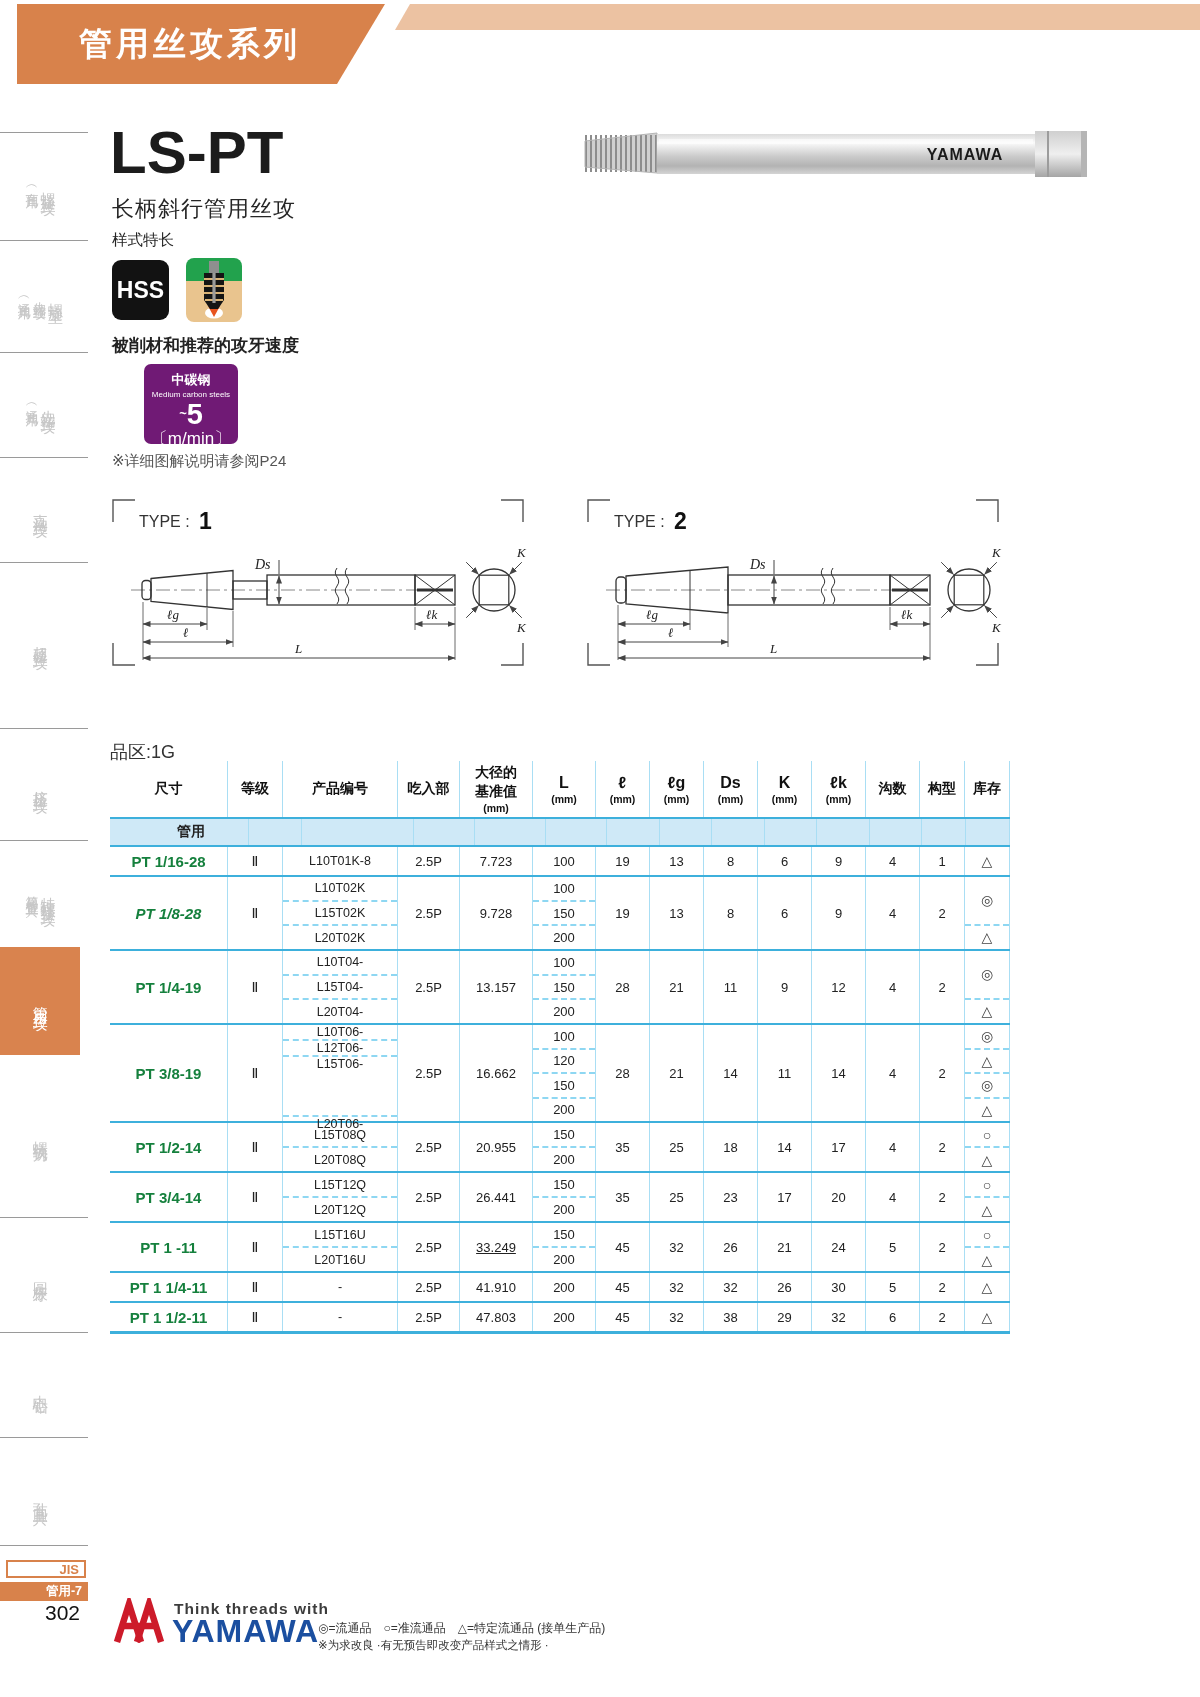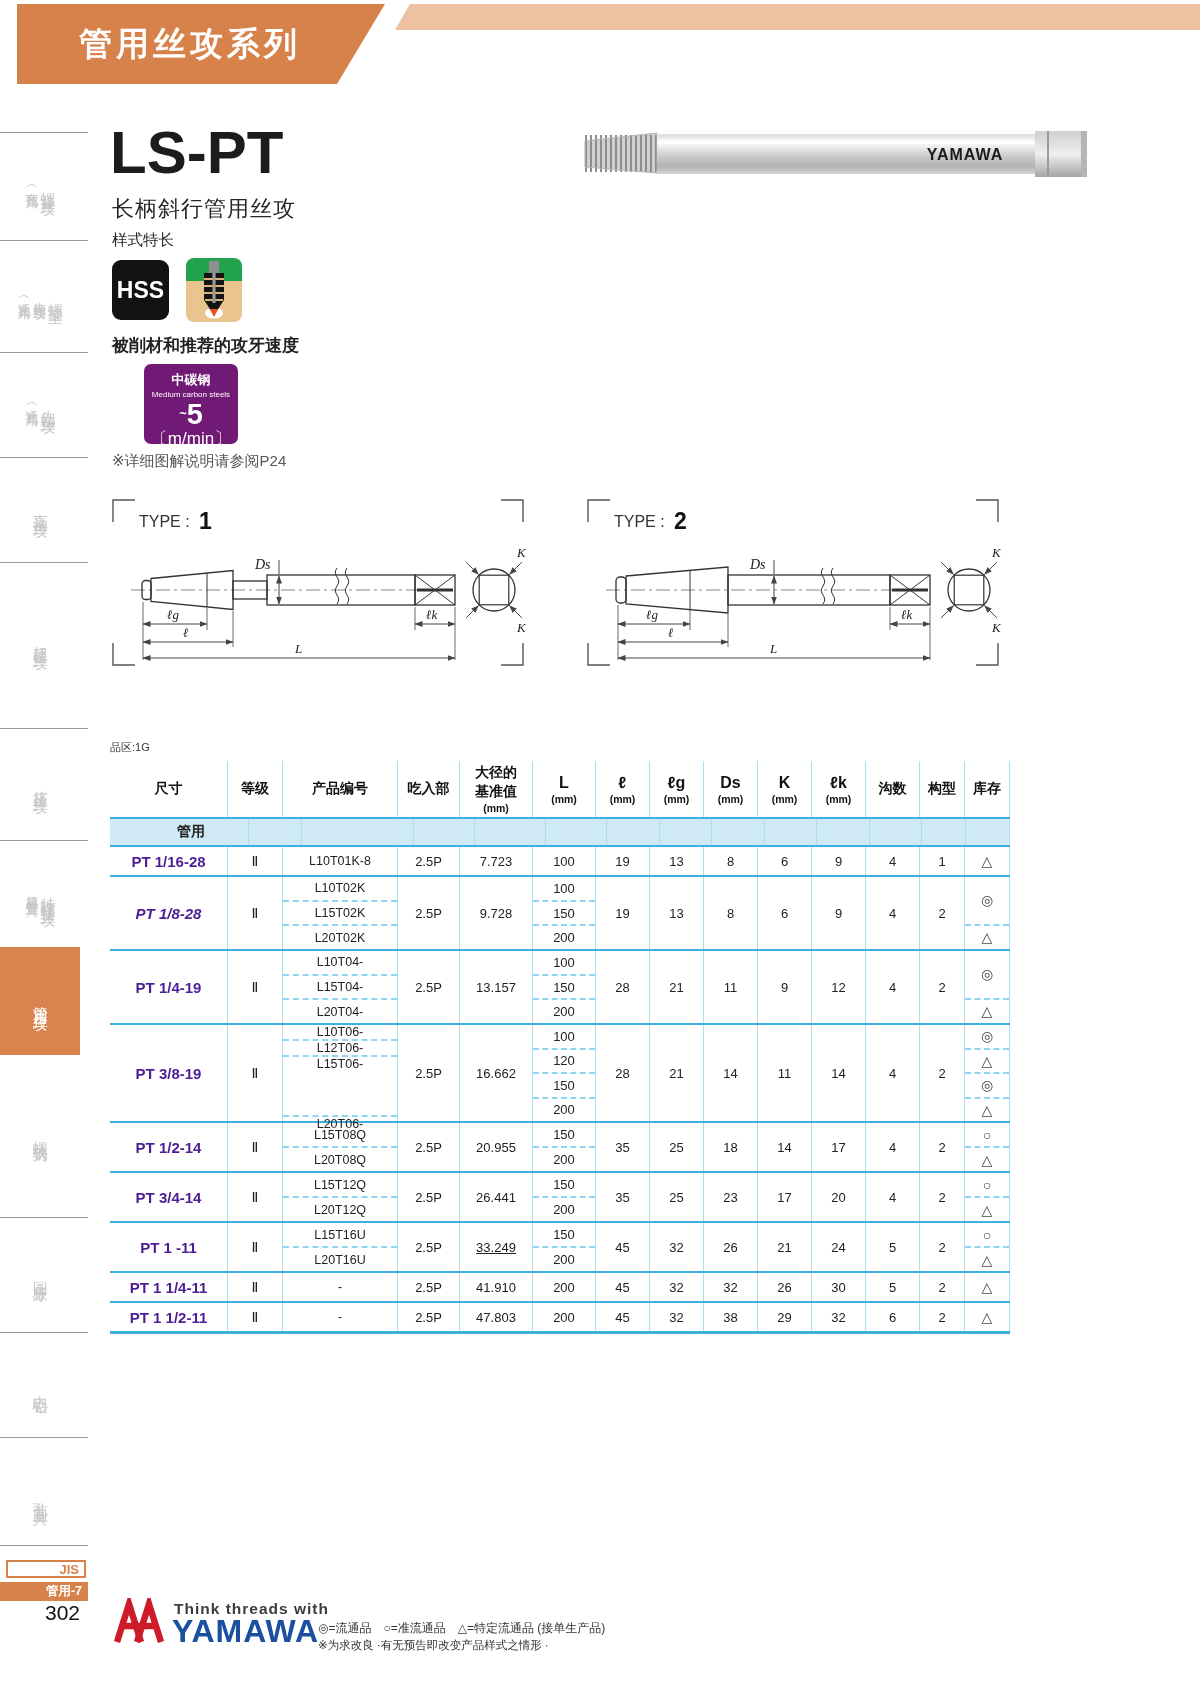--- a/index.html
+++ b/index.html
@@ -42,35 +42,35 @@
   .speed-box .m-cn{font-size:13px;font-weight:700;margin-top:7px;}
   .speed-box .m-en{font-size:8px;margin-top:1px;}
   .speed-box .val{font-size:29px;font-weight:800;line-height:30px;}
   .speed-box .val .tilde{font-size:13px;font-weight:700;vertical-align:6px;}
   .speed-box .unit{font-size:17px;font-weight:400;margin-top:-2px;}
   .p24{position:absolute;left:112px;top:452px;font-size:15px;color:#555;}
   .photo{position:absolute;left:565px;top:110px;}
   .dia{position:absolute;top:490px;}
   .dia.d1{left:103px;} .dia.d2{left:578px;}
   
-  .zone{position:absolute;left:110px;top:740px;font-size:11px;color:#333;}
+  .zone{position:absolute;left:110px;top:740px;font-size:18px;color:#333;}
   #ptable{position:absolute;left:110px;top:761px;width:900px;}
   .trow{display:flex;}
   .tcell{box-sizing:border-box;border-right:1px solid #a9def4;display:flex;align-items:center;
          justify-content:center;font-size:13px;color:#222;flex-direction:column;}
   .thead{height:56px;}
   .thead .tcell{gap:1px;}
   .hmain{font-size:14px;font-weight:700;color:#111;}
   .hmain.lat{font-size:16px;}
   .hunit{font-size:10.5px;font-weight:600;color:#111;}
   .subhead{height:26px;background:#cfe9f7;border-top:2px solid #3db0dc;border-bottom:2px solid #3db0dc;}
   .subhead .tcell{font-size:14px;font-weight:600;color:#222;}
   .tgroup{border-bottom:2px solid #3db0dc;}
   .tgroup.last{border-bottom:3px solid #3db0dc;}
-  .cell-size{font-size:15px;font-weight:700;color:#4c1d95;}
+  .cell-size{font-size:15px;font-weight:700;color:#15803d;}
   .cell-grade{font-size:14px;}
   .stack{align-items:stretch;justify-content:flex-start;}
   .sub{display:flex;align-items:center;justify-content:center;font-size:12.5px;color:#222;}
   .sub.num{font-size:13px;}
   .sub + .sub{border-top:2px dashed #8ed7f2;}
   .stock-sym{font-size:14px;color:#444;}
   
   .f-logo{position:absolute;left:110px;top:1598px;}
   .f-tag{position:absolute;left:174px;top:1600px;font-size:15.5px;font-weight:700;color:#3c3c3c;letter-spacing:1px;}
   .f-brand{position:absolute;left:172px;top:1613px;font-size:32px;font-weight:800;color:#1b4fa0;letter-spacing:1px;}

